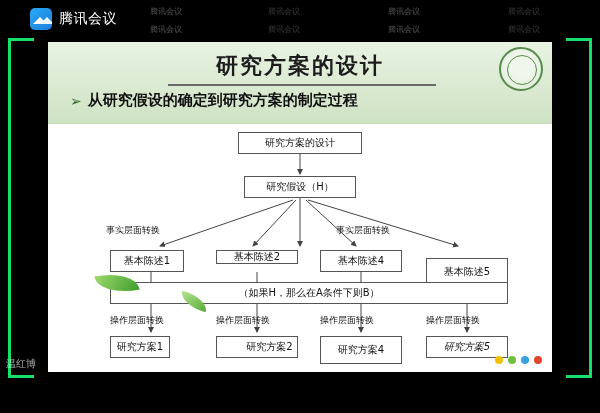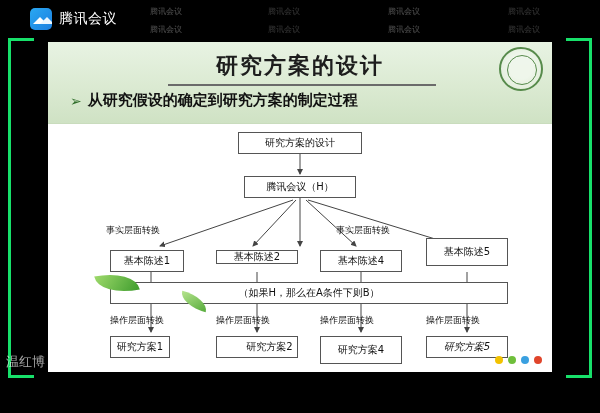--- a/index.html
+++ b/index.html
@@ -156,21 +156,21 @@
   .dots span { width: 8px; height: 8px; border-radius: 50%; display: block; }
 
   svg.lines { position: absolute; left: 0; top: 0; width: 504px; height: 248px; }
 
   
   .bottom-strip {
     position: absolute; left: 0; bottom: 0; width: 600px; height: 35px; background: #000;
   }
   .selftext {
     position: absolute; left: 6px; bottom: 42px;
-    color: rgba(255,255,255,.65); font-size: 13px;
+    color: rgba(255,255,255,.65); font-size: 10px;
     font-family: Liberation Serif, serif;
   }
 </style>
 </head>
 <body>
 
 <div class="topbar">
   <div class="brand">
     <span class="brand-logo"></span>
     <span class="brand-name">腾讯会议</span>
@@ -245,25 +245,25 @@
       </g>
       <g stroke="#444" stroke-width="1" fill="none">
         <line x1="103" y1="148" x2="103" y2="158"></line>
         <line x1="209" y1="148" x2="209" y2="158"></line>
         <line x1="313" y1="148" x2="313" y2="158"></line>
         <line x1="419" y1="148" x2="419" y2="158"></line>
       </g>
     </svg>
     <div id="node-layer">
         <div class="node" style="left: 190px; top: 8px; width: 124px; height: 22px;">研究方案的设计</div>
-        <div class="node" style="left: 196px; top: 52px; width: 112px; height: 22px;">腾讯会议（H）</div>
+        <div class="node" style="left: 196px; top: 52px; width: 112px; height: 22px;">研究假设（H）</div>
         <div class="node" style="left: 62px; top: 126px; width: 74px; height: 22px;">基本陈述1</div>
         <div class="node" style="left: 168px; top: 126px; width: 82px; height: 14px;">基本陈述2</div>
         <div class="node" style="left: 272px; top: 126px; width: 82px; height: 22px;">基本陈述4</div>
-        <div class="node" style="left: 378px; top: 114px; width: 82px; height: 28px;">基本陈述5</div>
+        <div class="node" style="left: 378px; top: 134px; width: 82px; height: 28px;">基本陈述5</div>
         <div class="node" style="left: 62px; top: 158px; width: 398px; height: 22px;">（如果H，那么在A条件下则B）</div>
         <div class="node" style="left: 62px; top: 212px; width: 60px; height: 22px;">研究方案1</div>
         <div class="node" style="left: 168px; top: 212px; width: 82px; height: 22px; padding-left: 25px;">研究方案2</div>
         <div class="node" style="left: 272px; top: 212px; width: 82px; height: 28px;">研究方案4</div>
         <div class="node" style="left: 378px; top: 212px; width: 82px; height: 22px; font-style: italic;">研究方案5</div>
       </div>
     <div id="label-layer">
         <div class="lbl" style="left: 58px; top: 100px;">事实层面转换</div>
         <div class="lbl" style="left: 288px; top: 100px;">事实层面转换</div>
         <div class="lbl" style="left: 62px; top: 190px;">操作层面转换</div>

